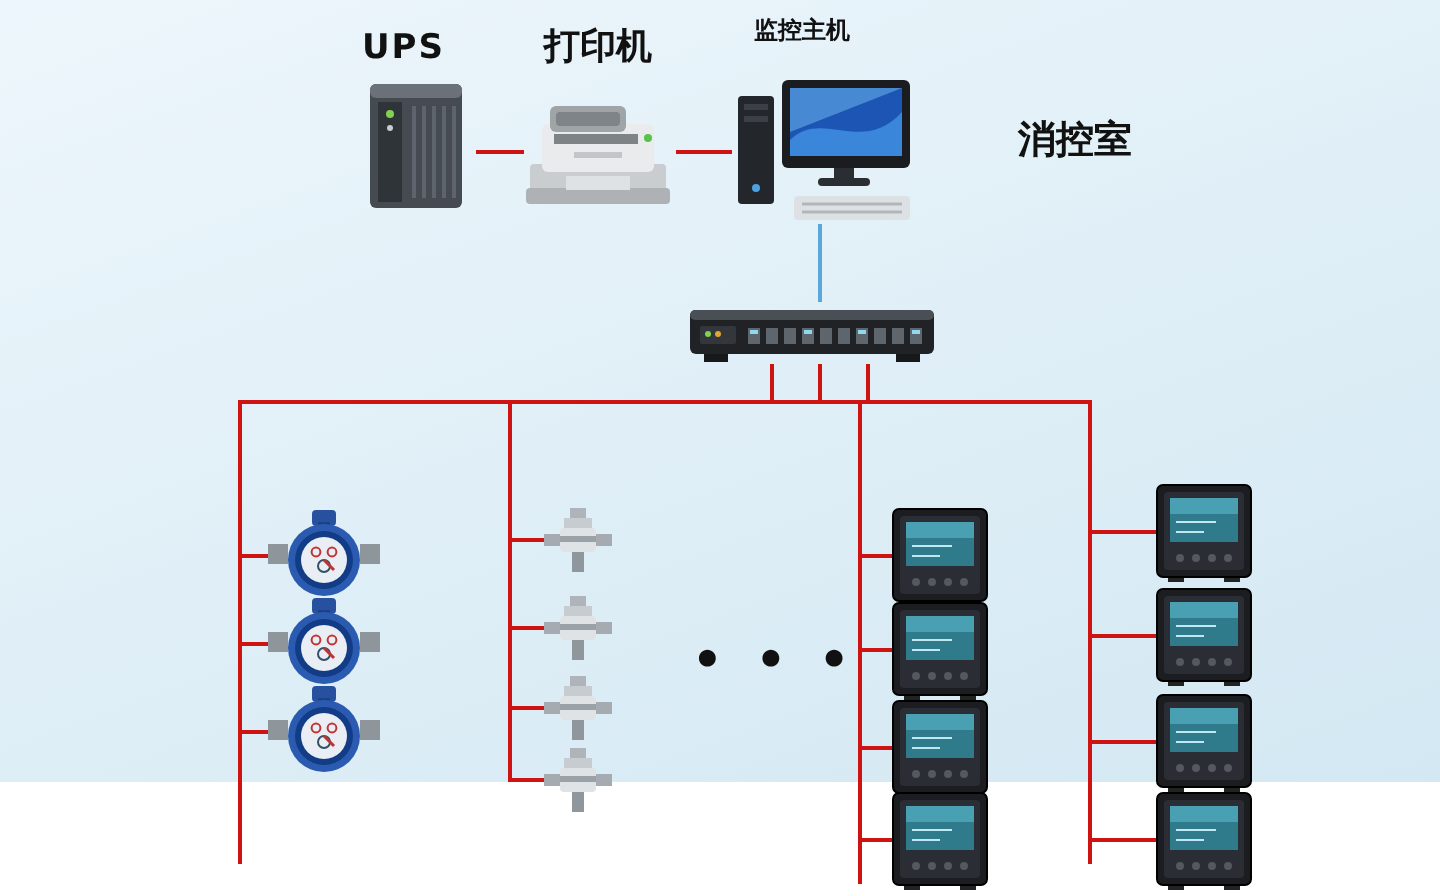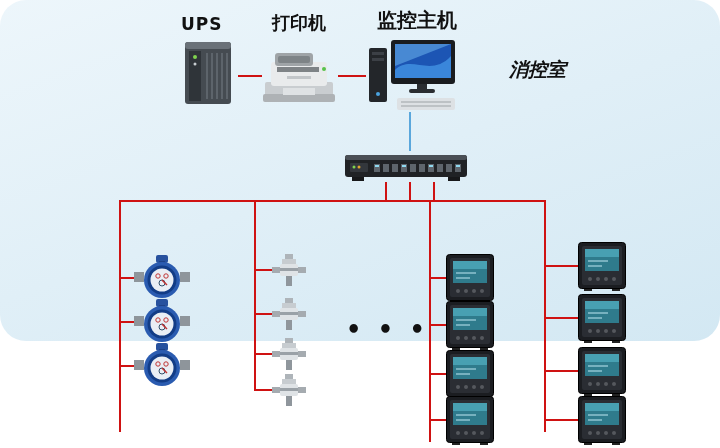--- a/index.html
+++ b/index.html
@@ -1,24 +1,24 @@
 <!DOCTYPE html>
 <html><head>
 <meta charset="utf-8">
 <style>
   html,body{margin:0;padding:0;}
   body{width:720px;height:448px;overflow:hidden;font-family:"DejaVu Sans","Liberation Sans",sans-serif;}
-  .stage{position:relative;width:720px;height:341px;background:linear-gradient(160deg,#edf6fb,#d3e8f3);border-radius:26px;}
+  .stage{position:relative;width:720px;height:391px;background:linear-gradient(160deg,#edf6fb,#d3e8f3);}
   .wires{position:absolute;left:0;top:0;width:720px;height:448px;}
   .dev{position:absolute;line-height:0;}
   .label{position:absolute;color:#111;font-weight:700;white-space:nowrap;}
   .label-ups{left:181px;top:14px;font-size:17px;letter-spacing:1px;}
   .label-printer{left:272px;top:11px;font-size:18px;}
-  .label-host{left:377px;top:7px;font-size:20px;}
-  .label-room{left:509px;top:57px;font-size:19px;font-style:italic;}
+  .label-host{left:377px;top:7px;font-size:12px;}
+  .label-room{left:509px;top:57px;font-size:19px;}
   .ellipsis{position:absolute;left:346px;top:318px;font-size:24px;font-weight:700;color:#111;letter-spacing:4px;line-height:1;}
   .ups{left:183px;top:40px;}
   .printer{left:261px;top:50px;}
   .host{left:367px;top:38px;}
   .switch{left:344px;top:150px;}
   .wm1{left:134px;top:254px;}
   .wm2{left:134px;top:298px;}
   .wm3{left:134px;top:342px;}
   .sn1{left:272px;top:254px;}
   .sn2{left:272px;top:298px;}

